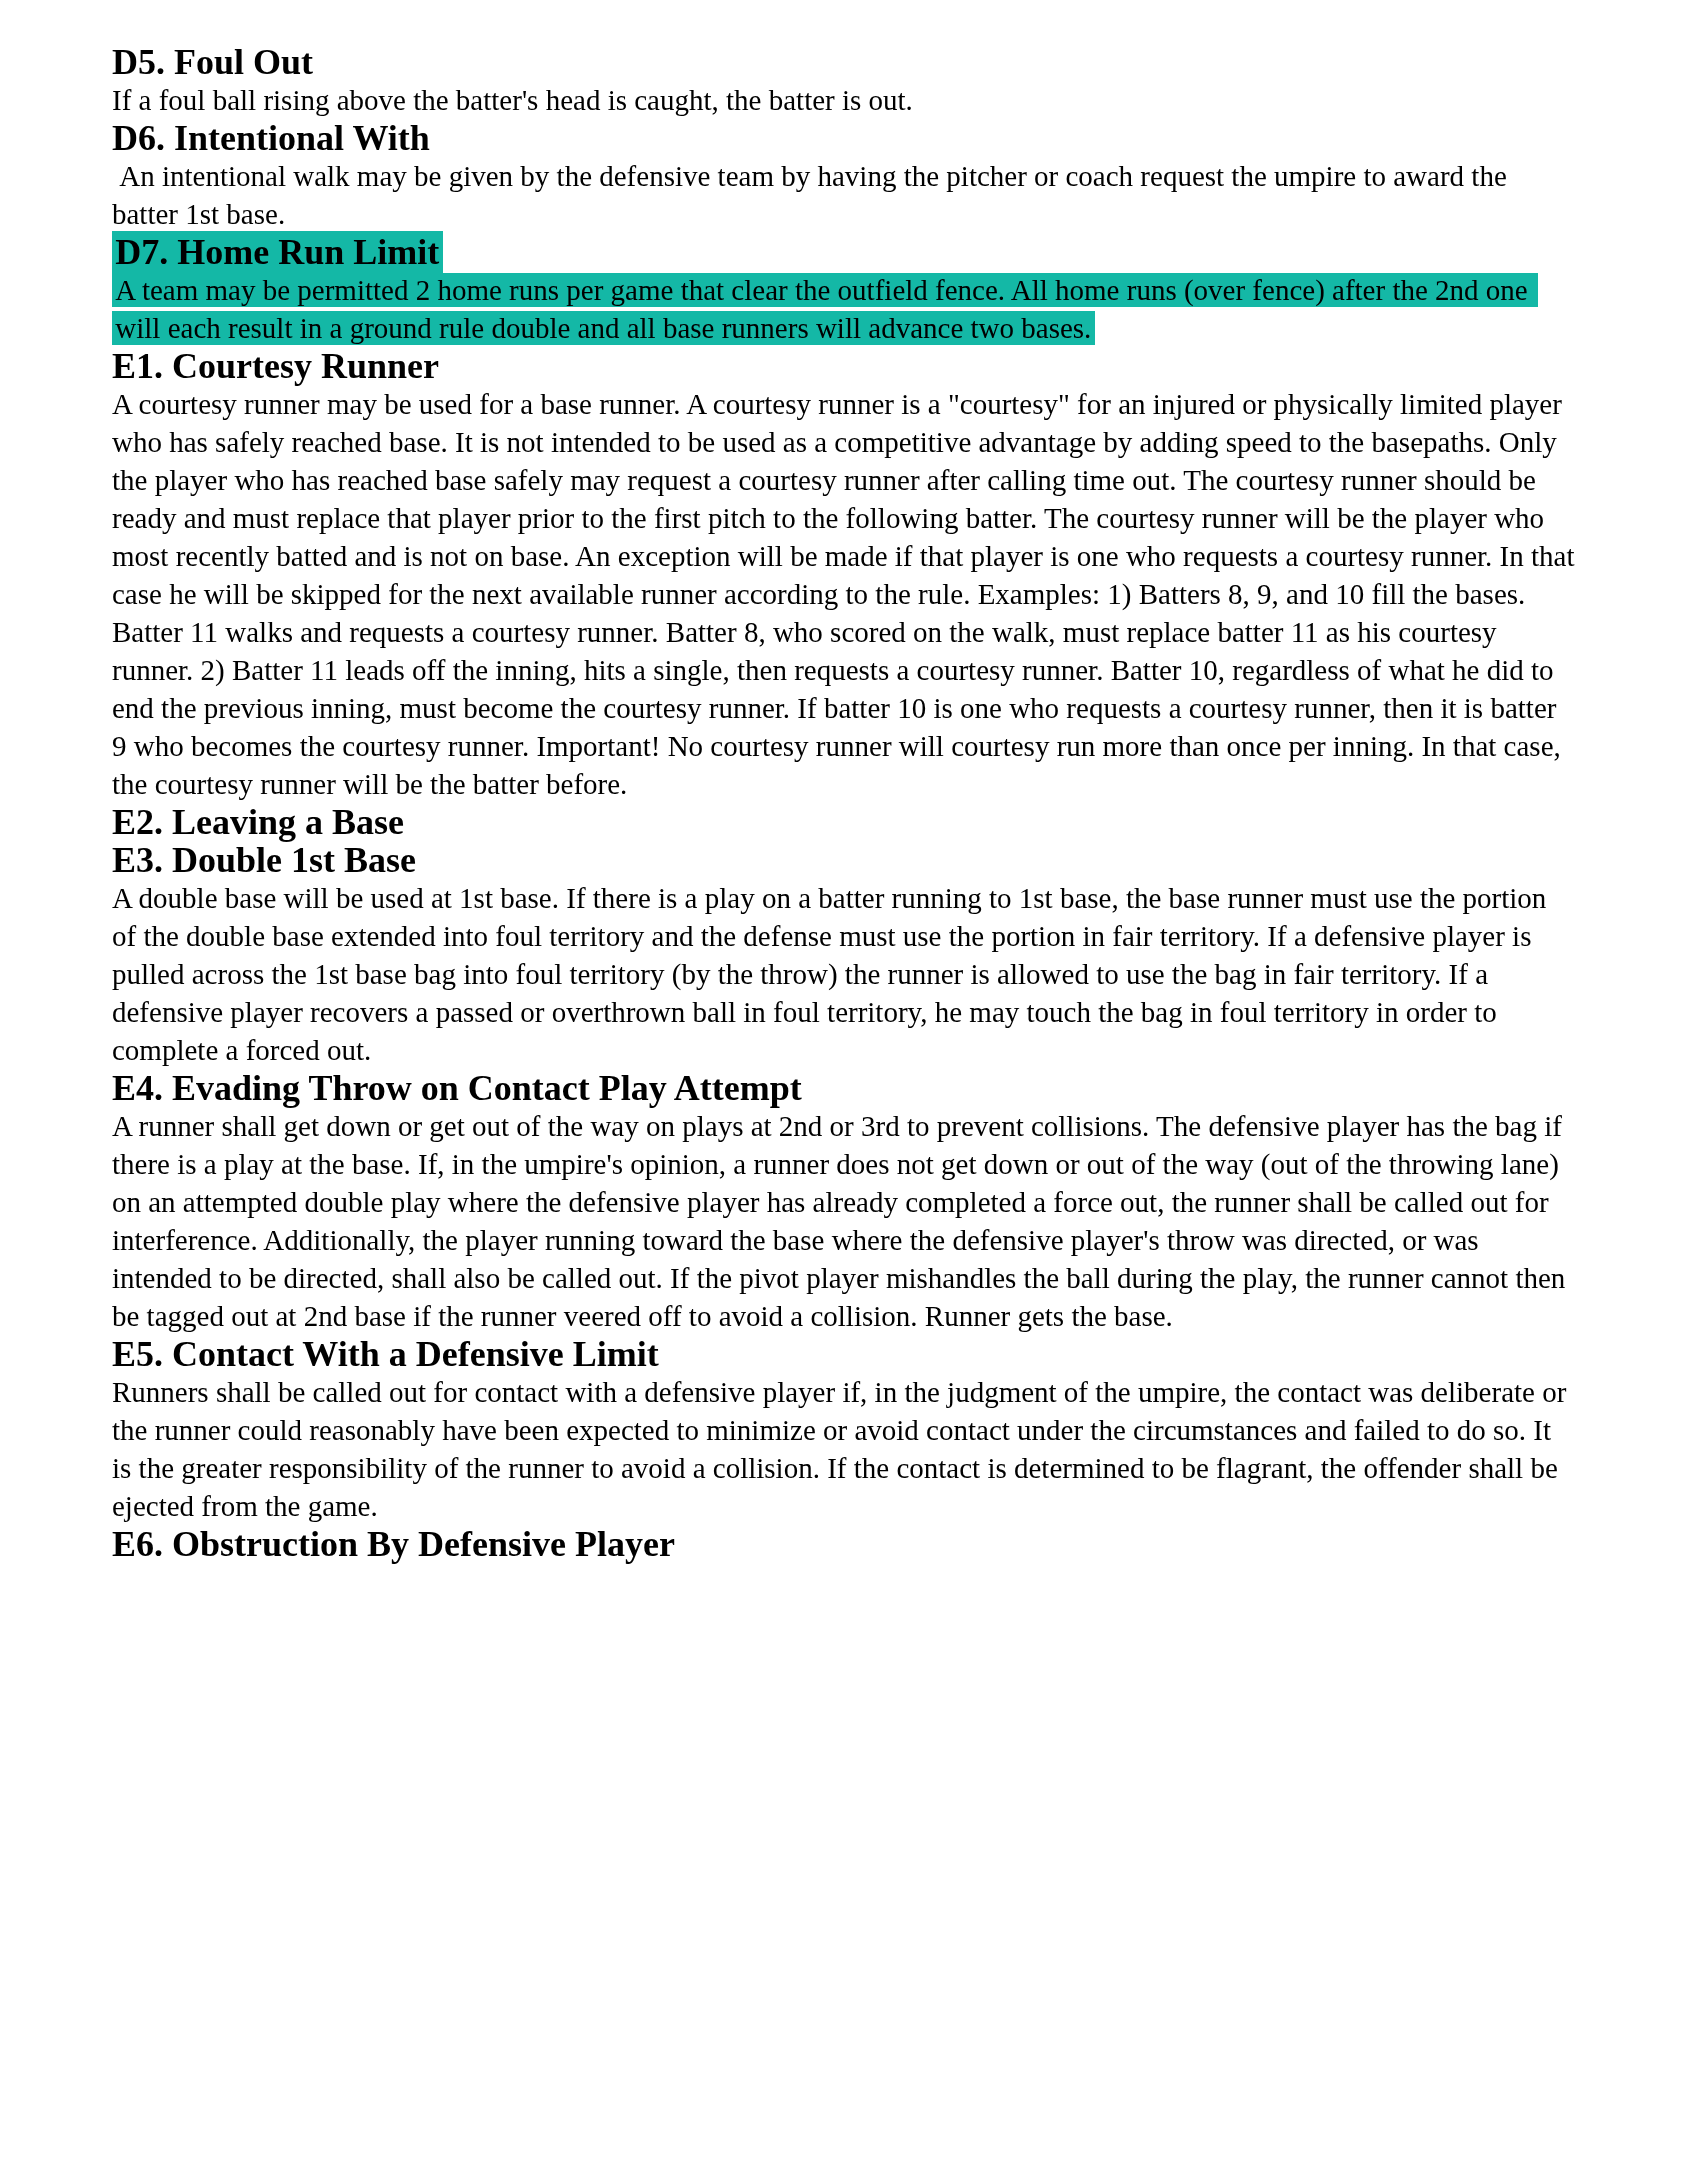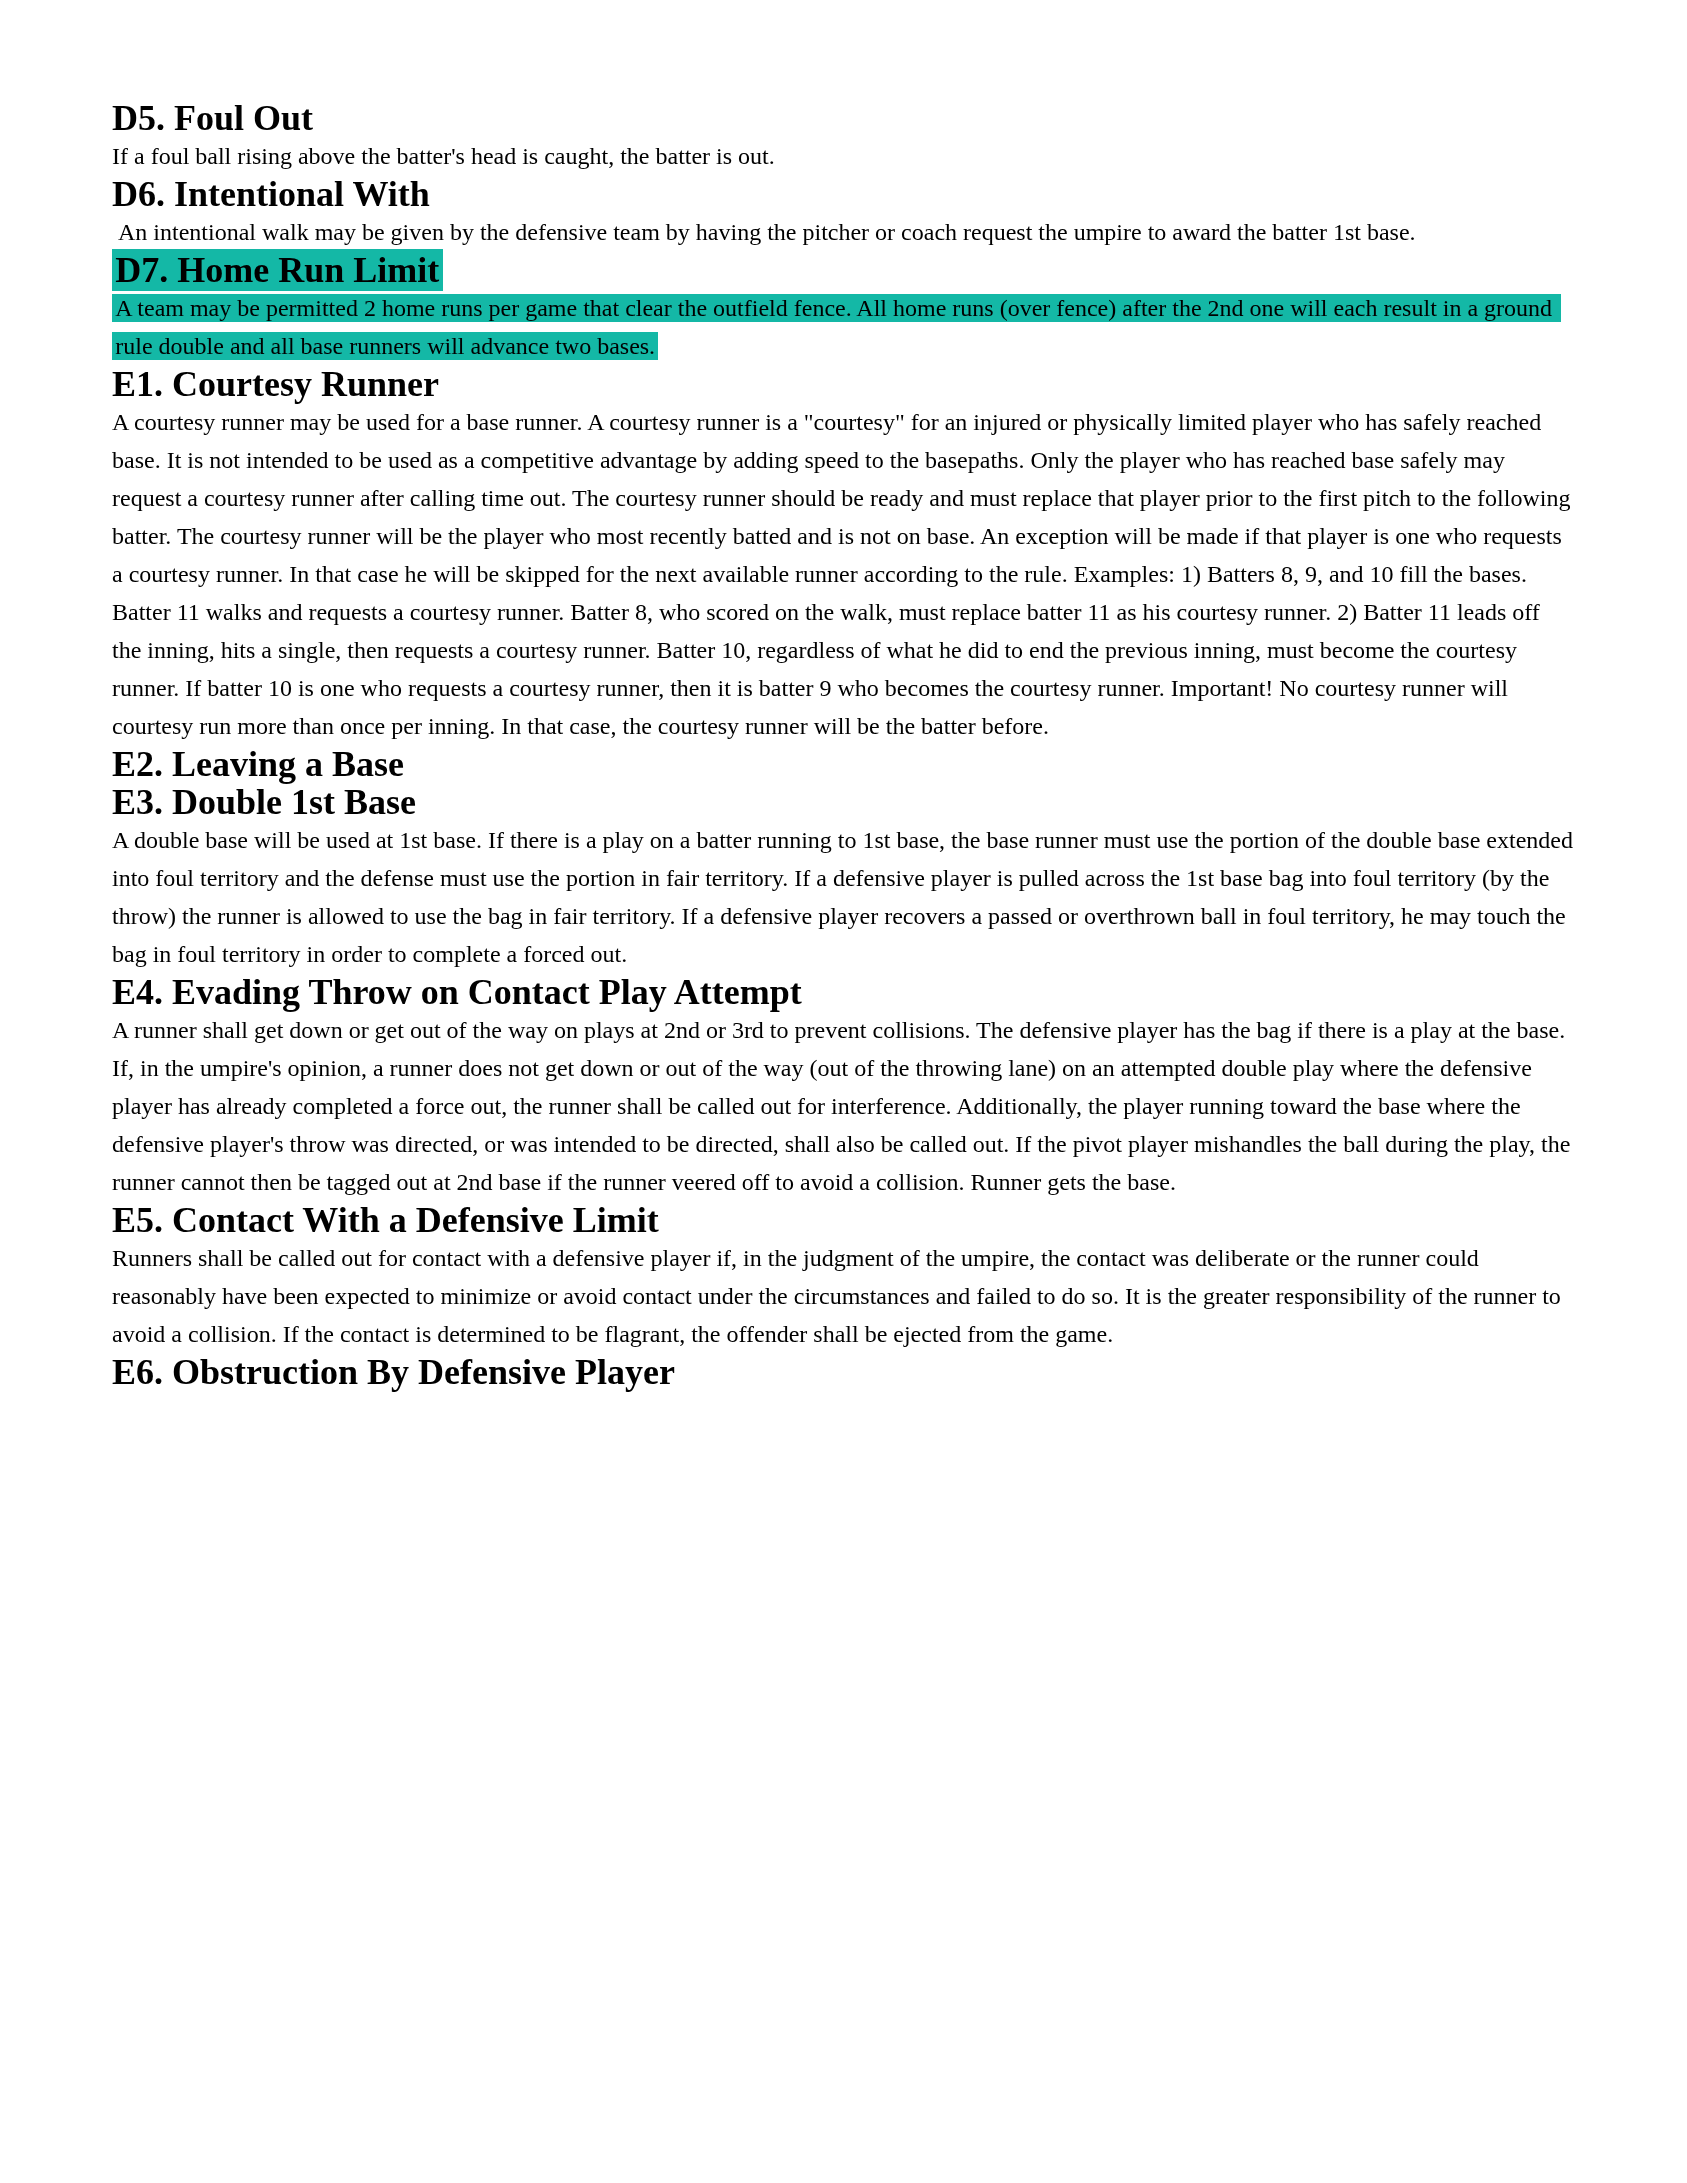--- a/index.html
+++ b/index.html
@@ -8,32 +8,32 @@
     background: #ffffff;
   }
   .page {
     position: relative;
     box-sizing: border-box;
     width: 1687px;
     height: 2183px;
     background: #ffffff;
     color: #000000;
     font-family: "Liberation Serif", "DejaVu Serif", serif;
-    padding: 99px 112px 0 112px;
+    padding: 43px 112px 0 112px;
     overflow: hidden;
   }
   .rule-heading {
     font-size: 36px;
     line-height: 38px;
     font-weight: bold;
     margin: 0;
     white-space: pre-wrap;
   }
   .rule-body {
-    font-size: 24px;
+    font-size: 29px;
     line-height: 38px;
     font-weight: normal;
     margin: 0;
     white-space: pre-wrap;
   }
   .main-heading {
     font-size: 42px;
     line-height: 53px;
     font-weight: bold;
     margin: 30px 0 0 0;

